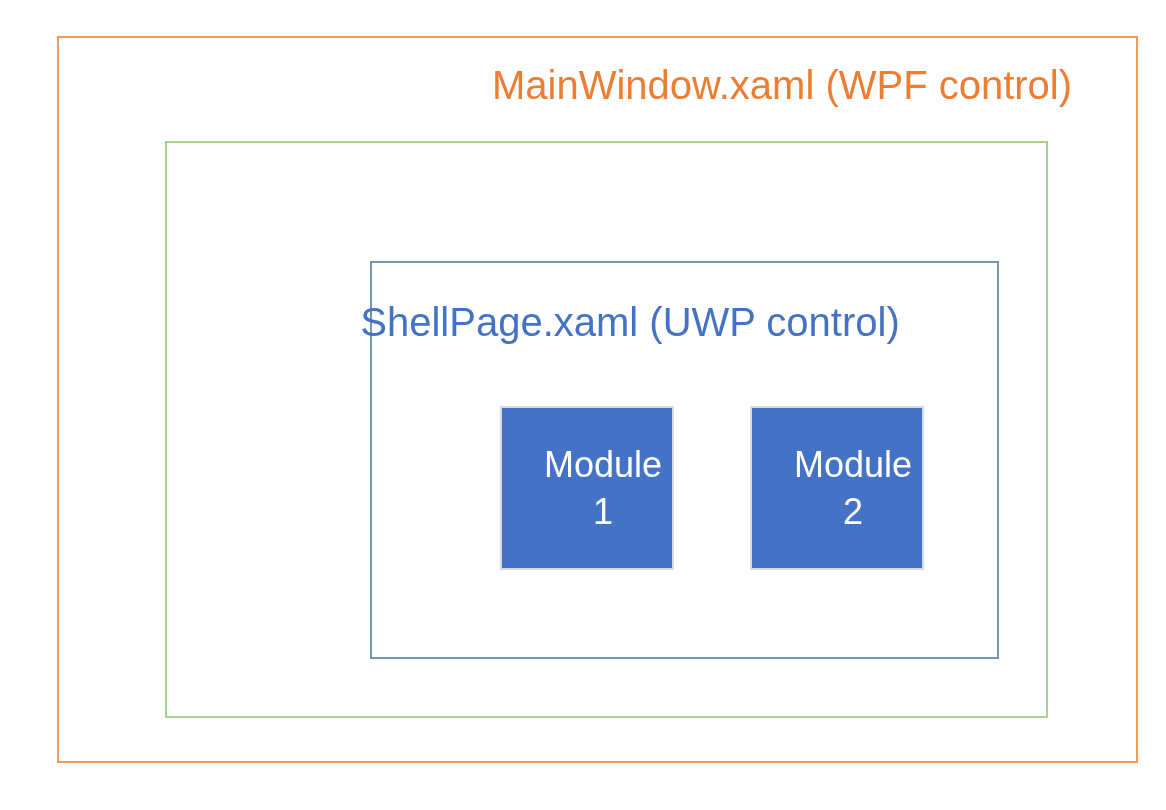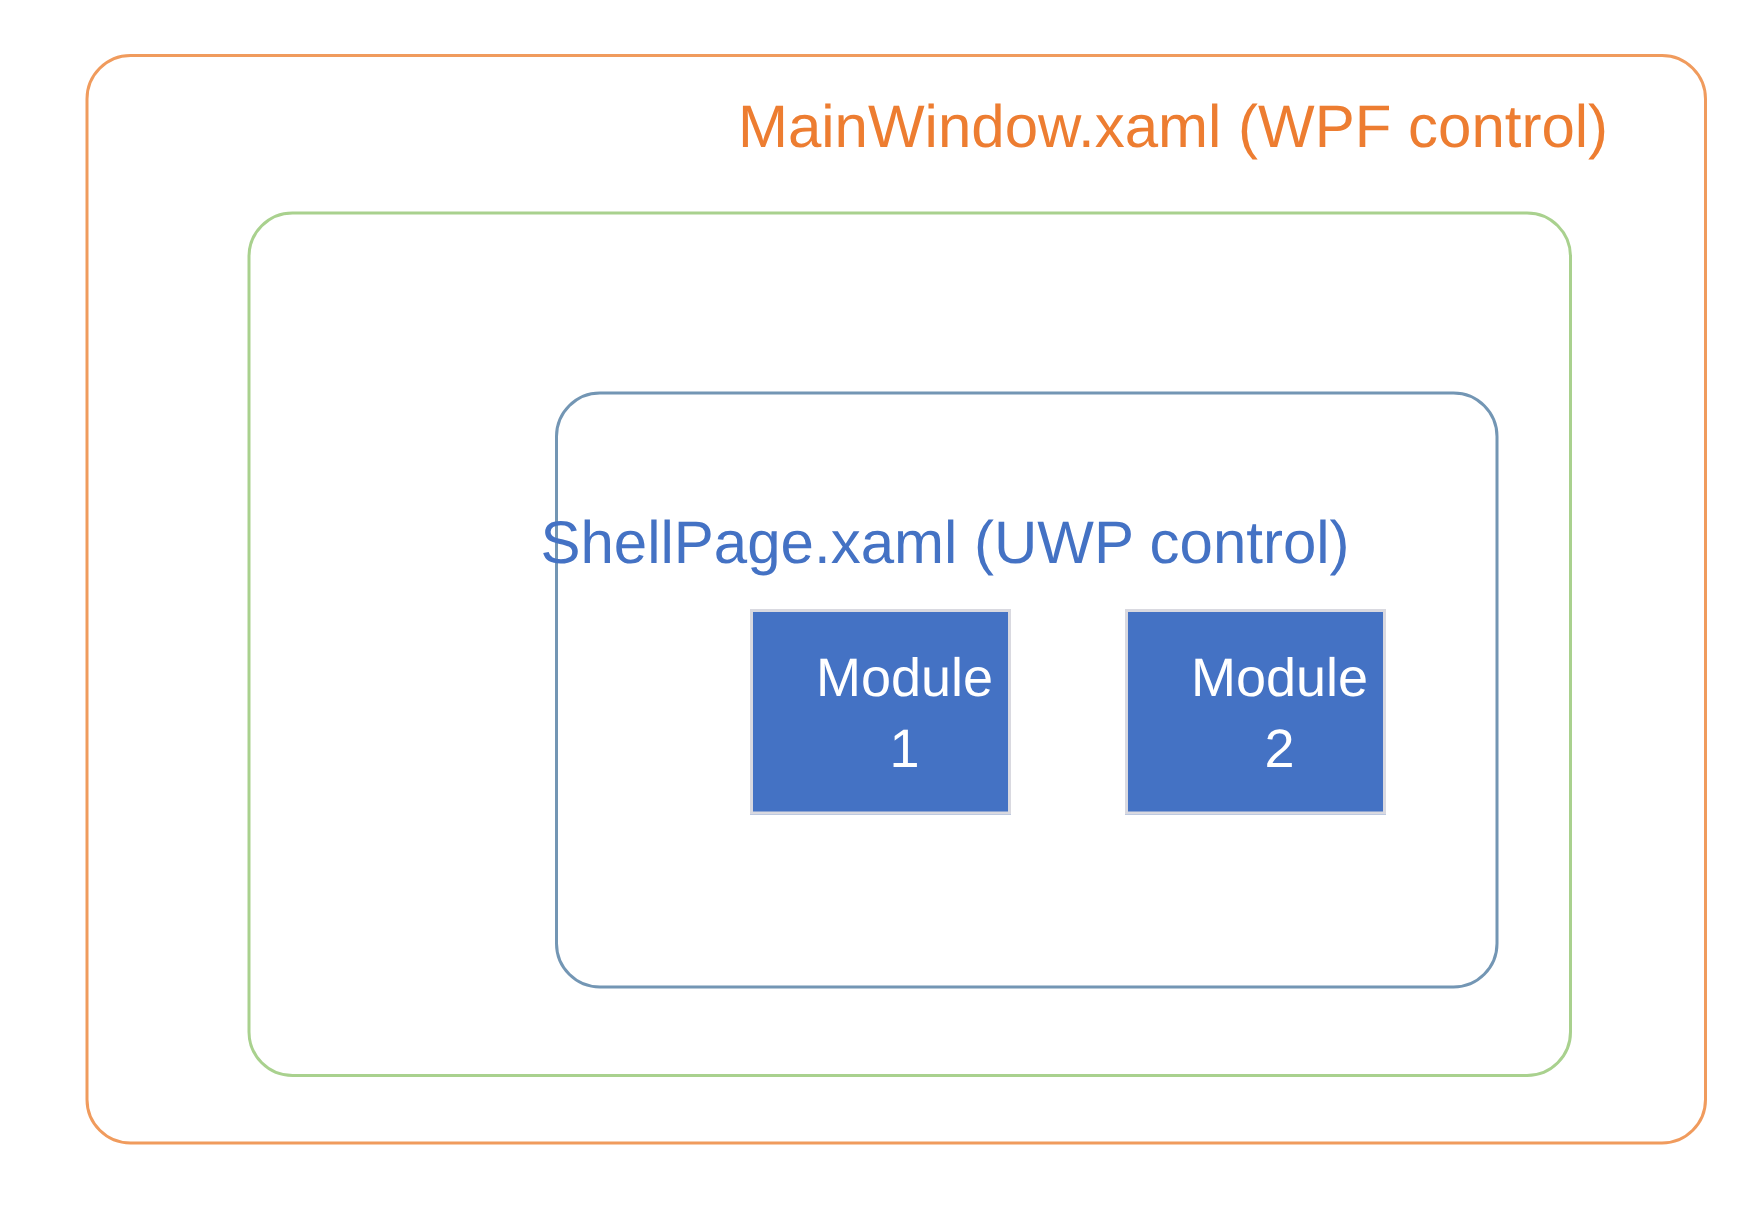--- a/index.html
+++ b/index.html
@@ -19,21 +19,21 @@
     background: var(--background);
     font-family: "Liberation Sans", sans-serif;
   }
   .canvas {
     position: relative;
     width: 1166px;
     height: 810px;
     background: var(--background);
     overflow: hidden;
   }
-  .box { position: absolute; background: transparent; border-radius: 30px; }
+  .box { position: absolute; background: transparent; }
 
   .box-outer {
     left: 57px; top: 36px;
     width: 1081px; height: 727px;
     border: 2px solid var(--orange-border);
   }
   .box-host {
     left: 106px; top: 103px;
     width: 883px; height: 577px;
     border: 2px solid var(--green-border);
@@ -55,27 +55,26 @@
     left: 723px; top: 23px;
     color: var(--orange-text);
   }
   .label-host {
     left: 674px; top: 22px;
     color: var(--green-text);
   }
   .label-shell {
     left: 258px; top: 35px;
     color: var(--blue-text);
-    margin-top: 40px;
   }
 
   .module {
     position: absolute;
     top: 143px;
-    width: 174px; height: 137px;
+    width: 174px; height: 164px;
     background: var(--module-fill);
     border: 2px solid var(--module-border);
     color: var(--module-text);
     display: flex;
     flex-direction: column;
     align-items: center;
     justify-content: center;
     text-align: center;
     font-size: 36px;
     line-height: 47px;

